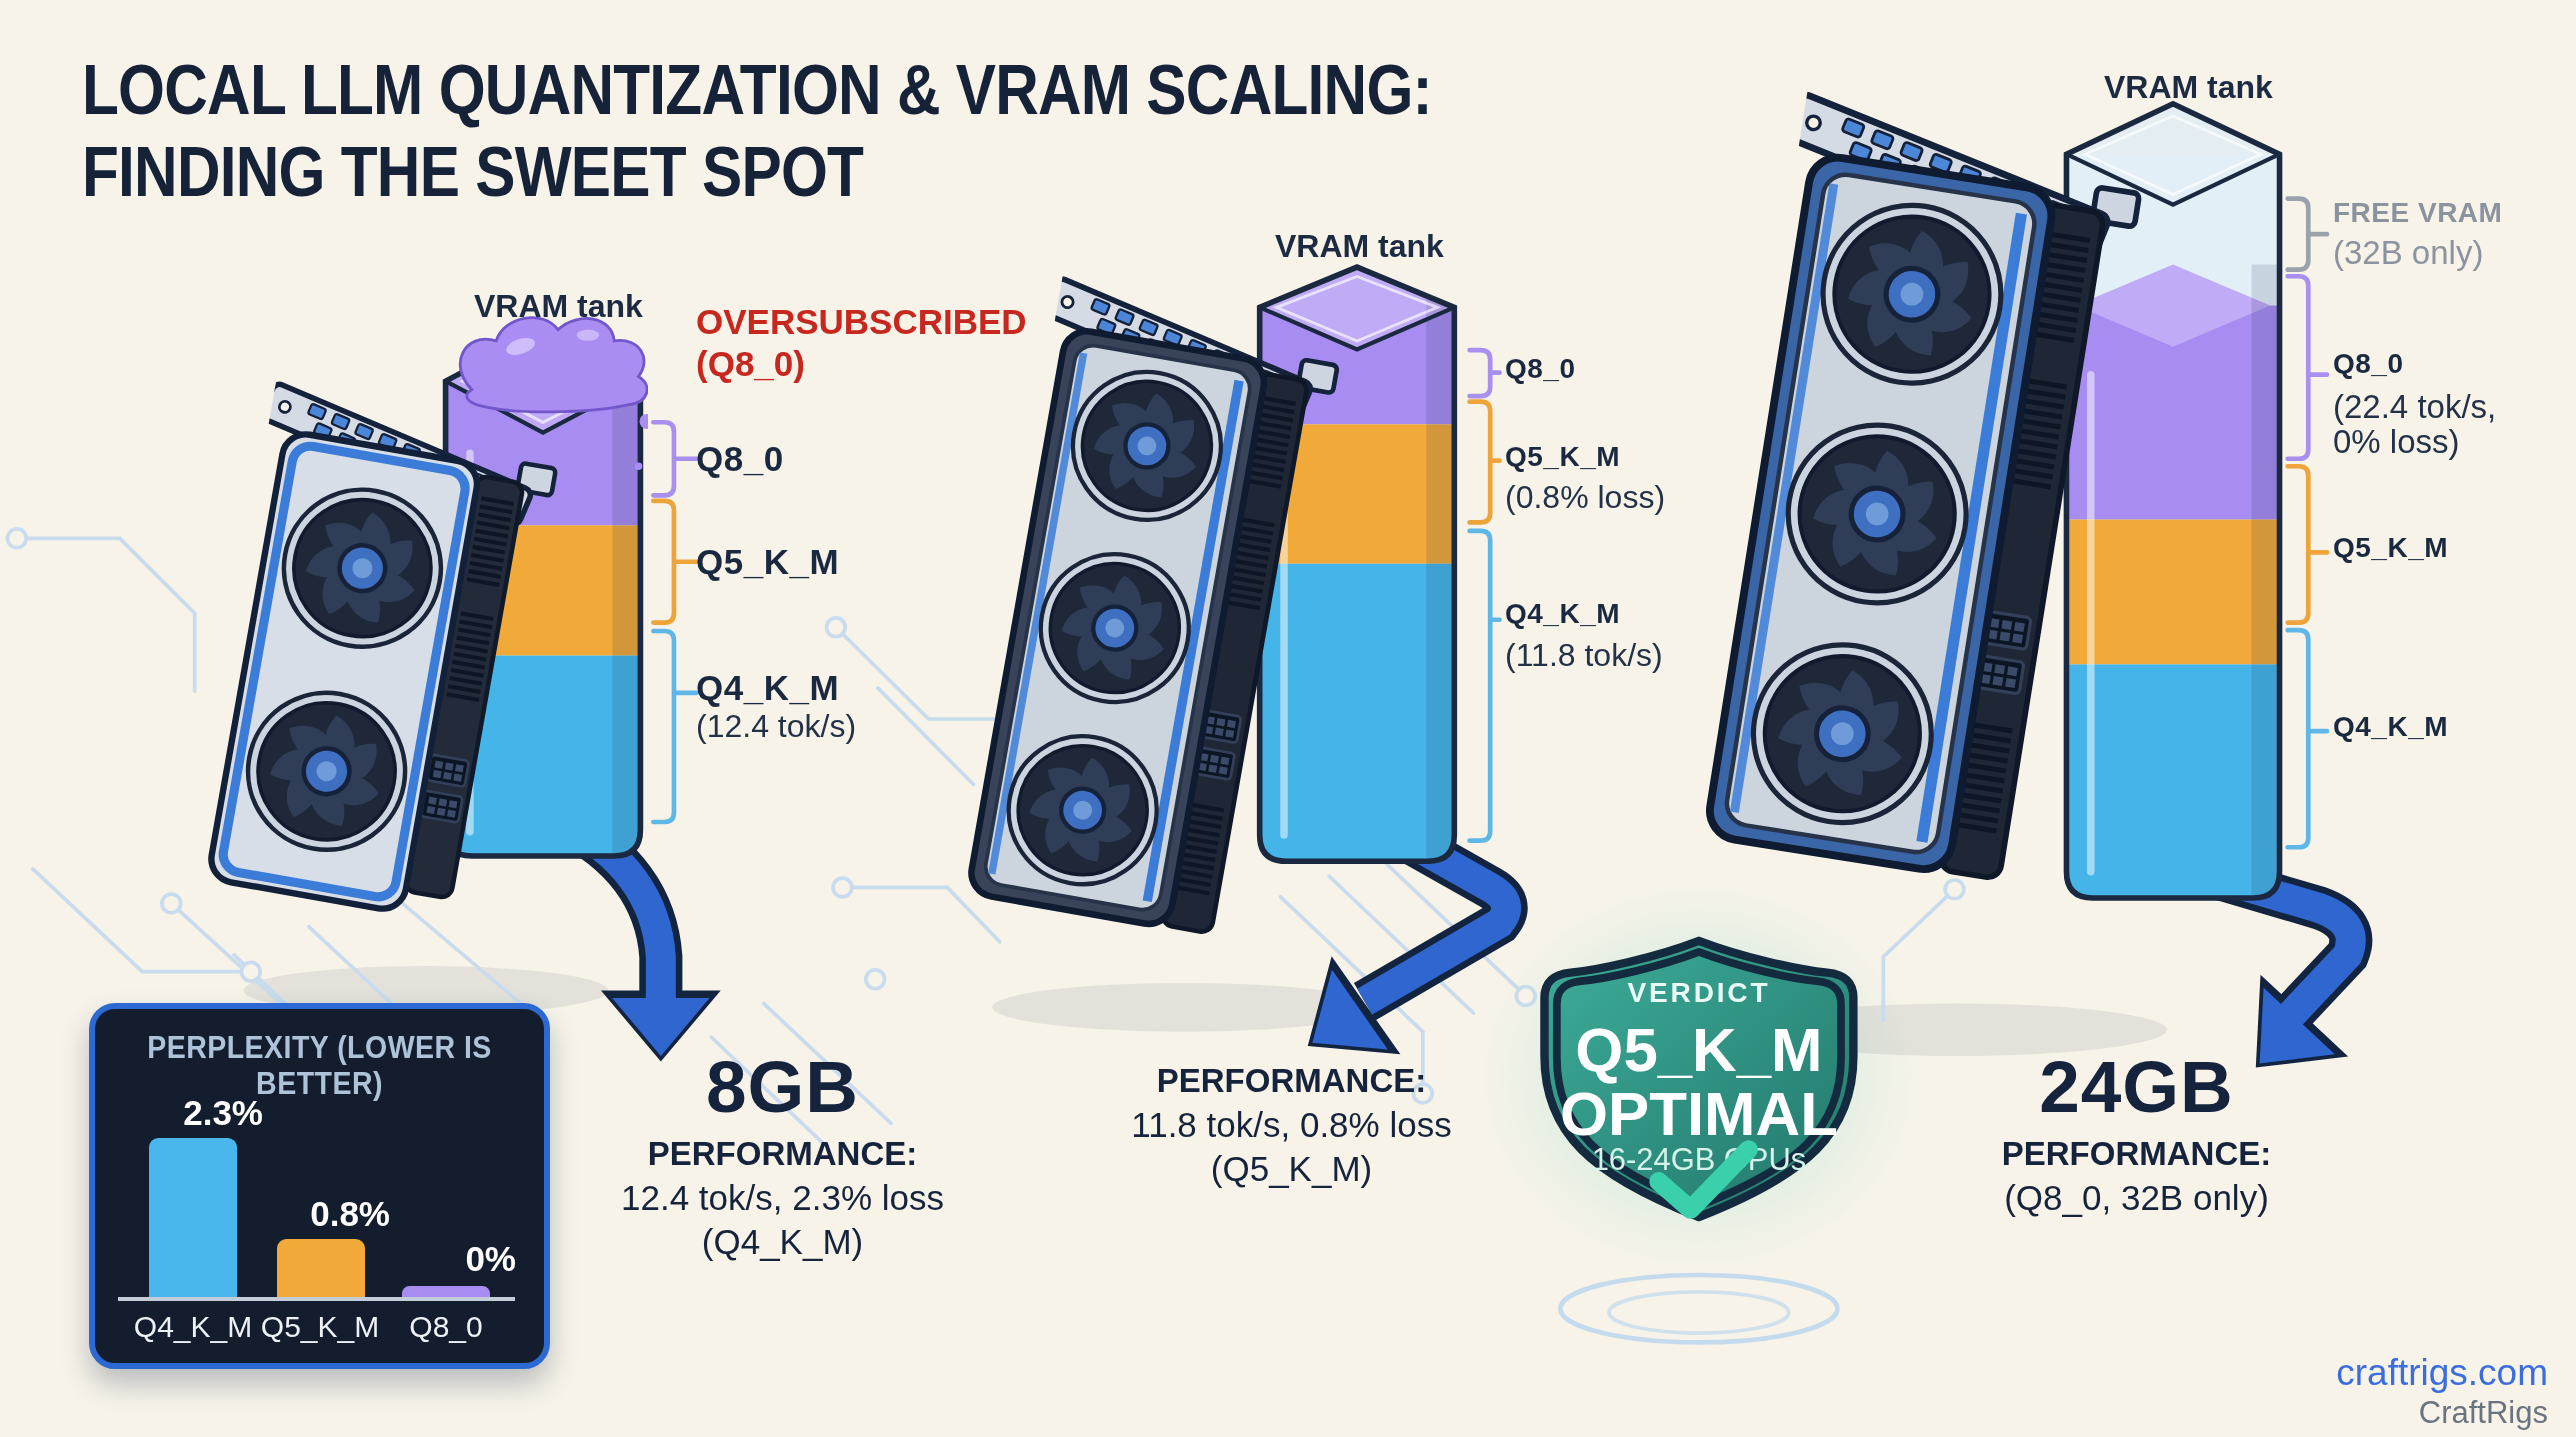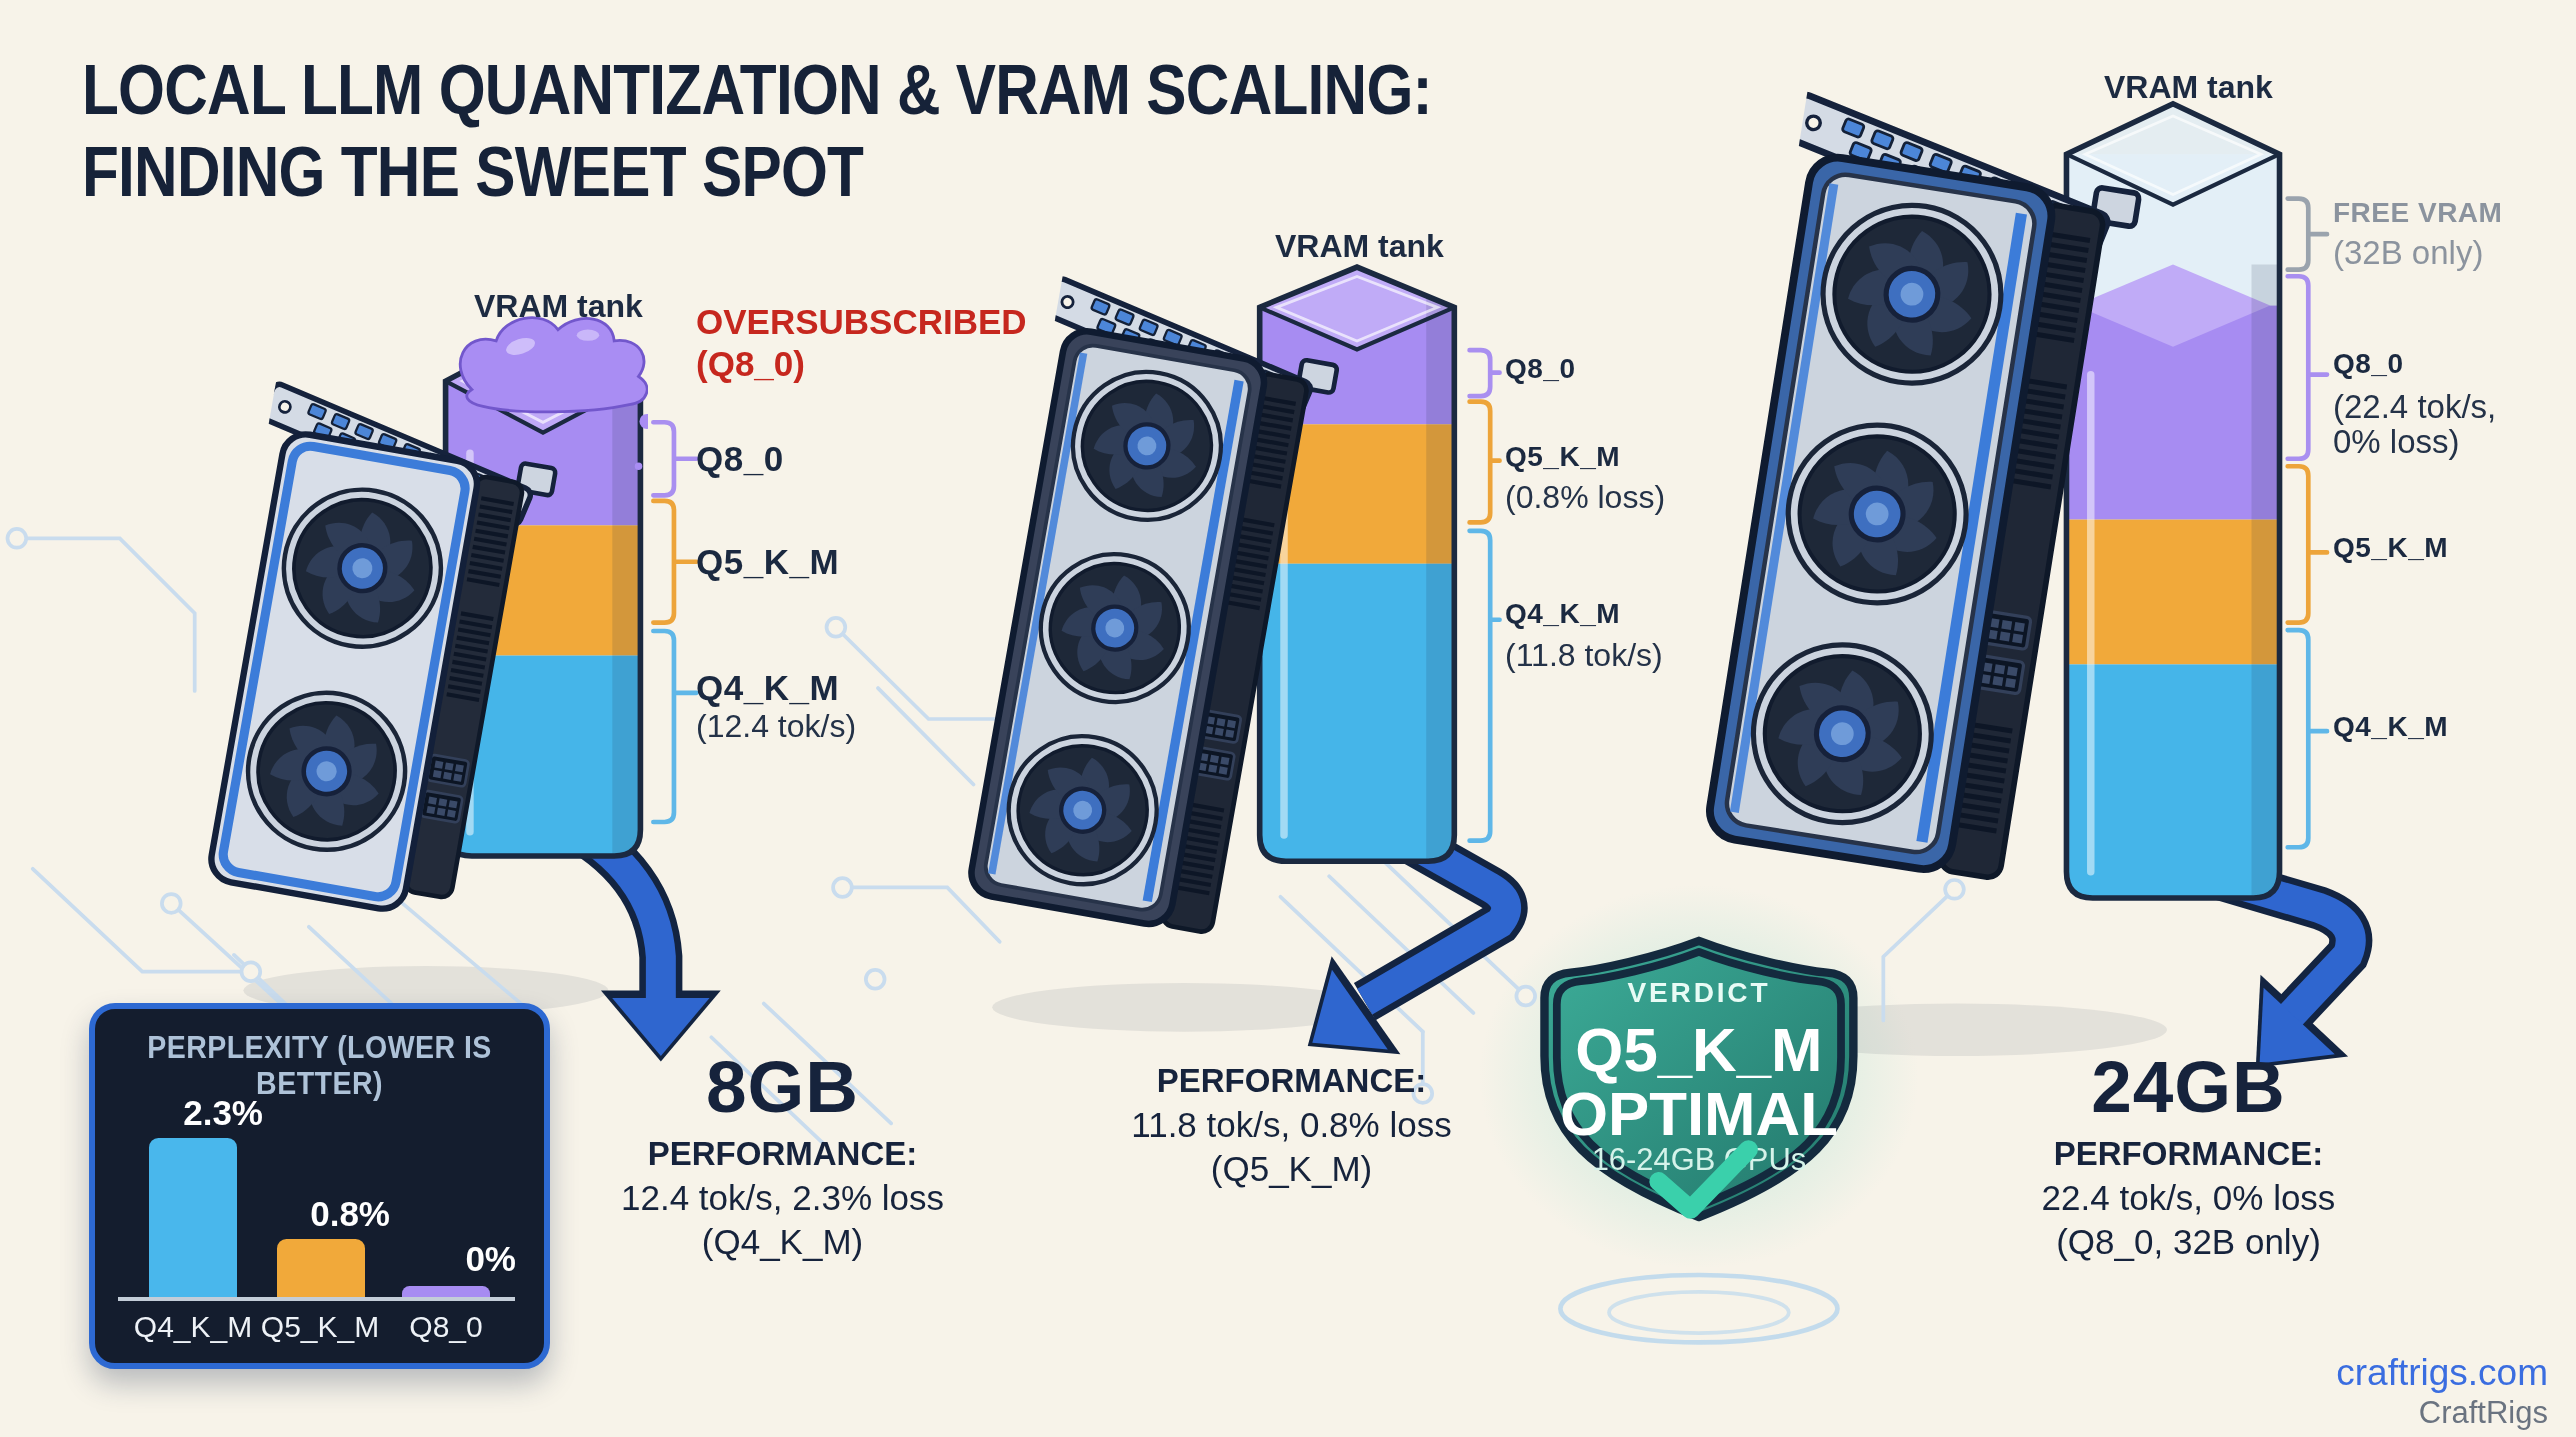--- a/index.html
+++ b/index.html
@@ -404,24 +404,23 @@
     <div class="cap-big">8GB</div>
     <div class="cap-head">PERFORMANCE:</div>
     <div class="cap-line">12.4 tok/s, 2.3% loss</div>
     <div class="cap-line">(Q4_K_M)</div>
   </div>
   <div class="cap" style="left:1095px;top:1050px">
     <div class="cap-head">PERFORMANCE:</div>
     <div class="cap-line">11.8 tok/s, 0.8% loss</div>
     <div class="cap-line">(Q5_K_M)</div>
   </div>
-  <div class="cap" style="left:1992px;top:1050px">
+  <div class="cap" style="left:1940px;top:1050px">
     <div class="cap-big">24GB</div>
     <div class="cap-head">PERFORMANCE:</div>
-    <div class="cap-line">22.4 tok/s, 0% loss</div>
     <div class="cap-line">(Q8_0, 32B only)</div>
   </div>
 
   <div class="panel">
     <div class="panel-title">PERPLEXITY (LOWER IS BETTER)</div>
     <div class="bval" style="left:28px;top:84px">2.3%</div>
     <div class="bar" style="left:54px;top:129px;width:88px;height:159px;background:#49b7ec"></div>
     <div class="bval" style="left:155px;top:185px">0.8%</div>
     <div class="bar" style="left:182px;top:230px;width:88px;height:58px;background:#f1a93a"></div>
     <div class="bval" style="left:281px;top:230px">0%</div>

